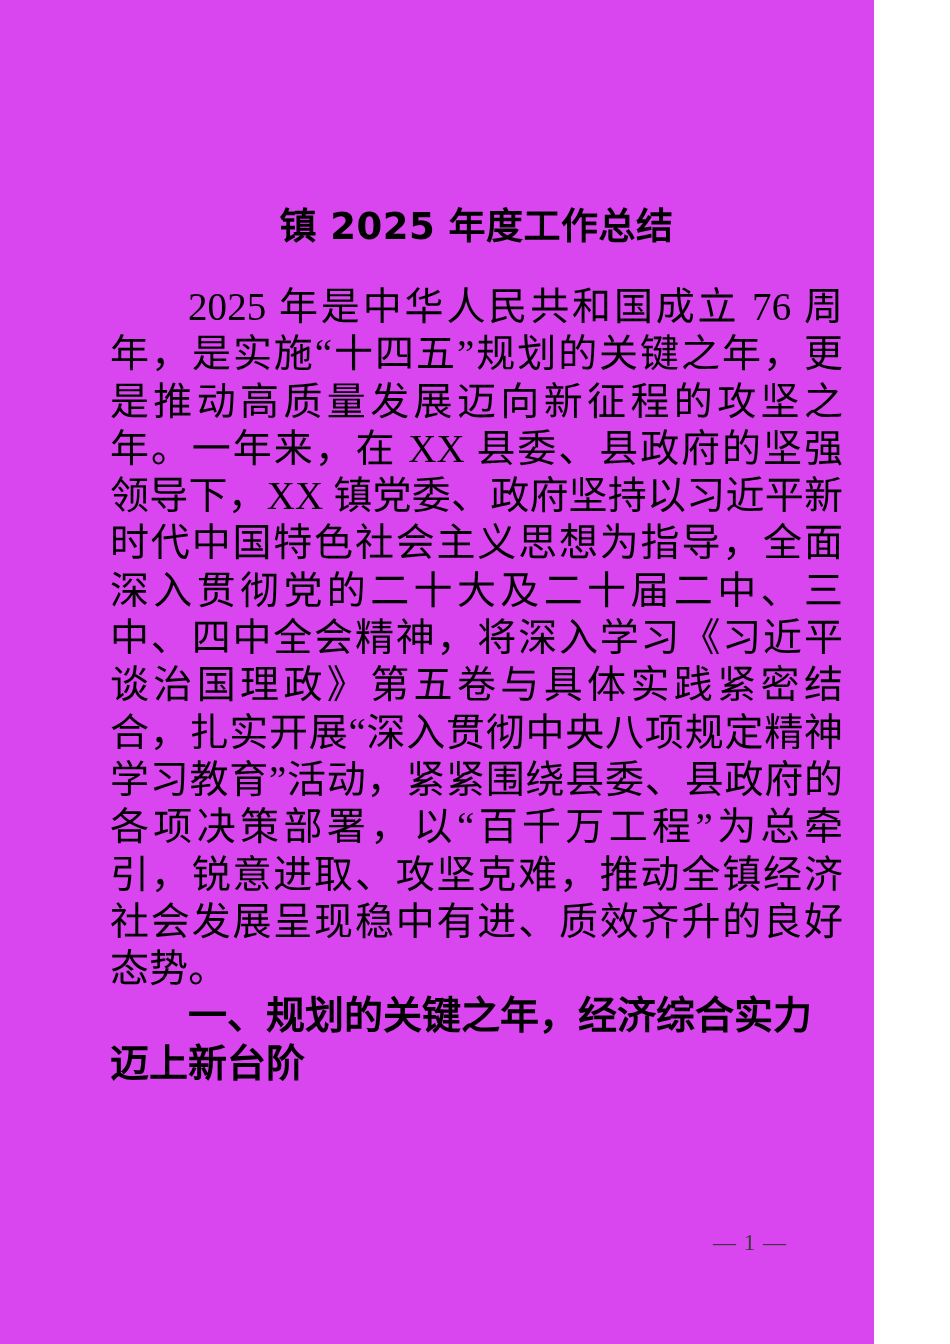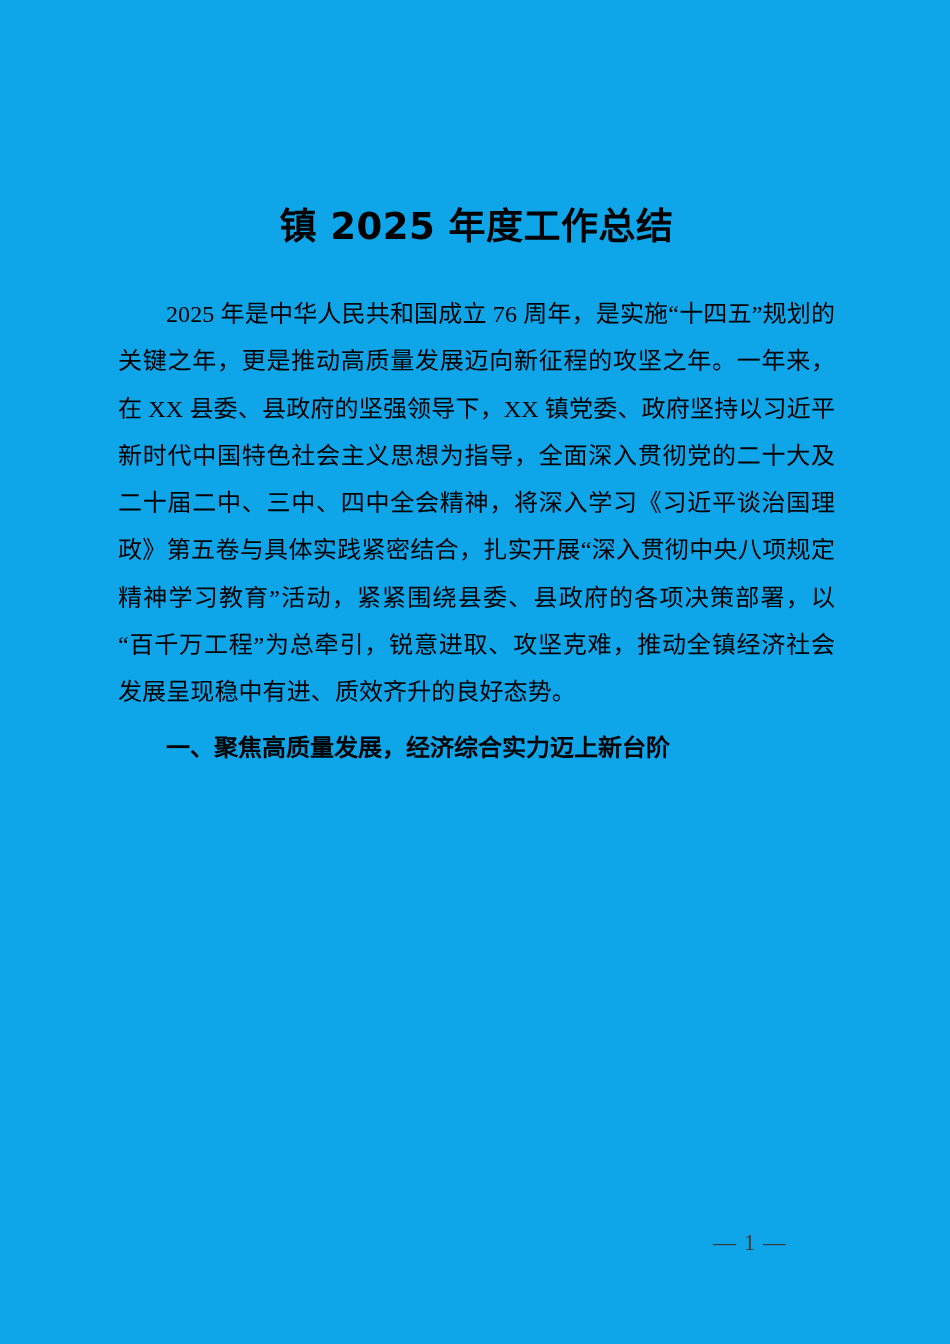--- a/index.html
+++ b/index.html
@@ -13,23 +13,23 @@
     width: 950px;
     height: 1344px;
     font-family: "Liberation Serif", "DejaVu Serif", serif;
     color: #000000;
     -webkit-font-smoothing: antialiased;
   }
 
   .page {
     position: relative;
     box-sizing: border-box;
-    width: 950px;
+    width: 874px;
     height: 1344px;
-    background: #0ea5e9;
+    background: #d946ef;
     padding: 0;
     overflow: hidden;
   }
 
   
   .doc-title {
     position: absolute;
     top: 178px;
     left: 110px;
     width: 733px;
@@ -44,22 +44,22 @@
 
   
   .body-block {
     position: absolute;
     top: 283px;
     left: 110px;
     width: 733px;
   }
 
   .para {
-    margin: 8px;
-    font-size: 24px;
+    margin: 0;
+    font-size: 39px;
     line-height: 47.3px;
     text-align: justify;
     text-justify: inter-ideograph;
     text-align-last: left;
     letter-spacing: 0.1px;
     font-family: "Liberation Serif", "DejaVu Serif", serif;
   }
 
   .para.indent {
     text-indent: 2em;
@@ -99,21 +99,21 @@
 <body>
 
 <div class="page">
 
   <h1 class="doc-title">镇 2025 年度工作总结</h1>
 
   <div class="body-block">
 
     <p class="para indent">2025 年是中华人民共和国成立 76 周年，是实施“十四五”规划的关键之年，更是推动高质量发展迈向新征程的攻坚之年。一年来，在 XX 县委、县政府的坚强领导下，XX 镇党委、政府坚持以习近平新时代中国特色社会主义思想为指导，全面深入贯彻党的二十大及二十届二中、三中、四中全会精神，将深入学习《习近平谈治国理政》第五卷与具体实践紧密结合，扎实开展“深入贯彻中央八项规定精神学习教育”活动，紧紧围绕县委、县政府的各项决策部署，以“百千万工程”为总牵引，锐意进取、攻坚克难，推动全镇经济社会发展呈现稳中有进、质效齐升的良好态势。</p>
 
-    <p class="para heading">一、聚焦高质量发展，经济综合实力迈上新台阶</p>
+    <p class="para heading">一、规划的关键之年，经济综合实力迈上新台阶</p>
 
 
 
   </div>
 
   <div class="footer">— 1 —</div>
 
 </div>
 
 </body></html>

